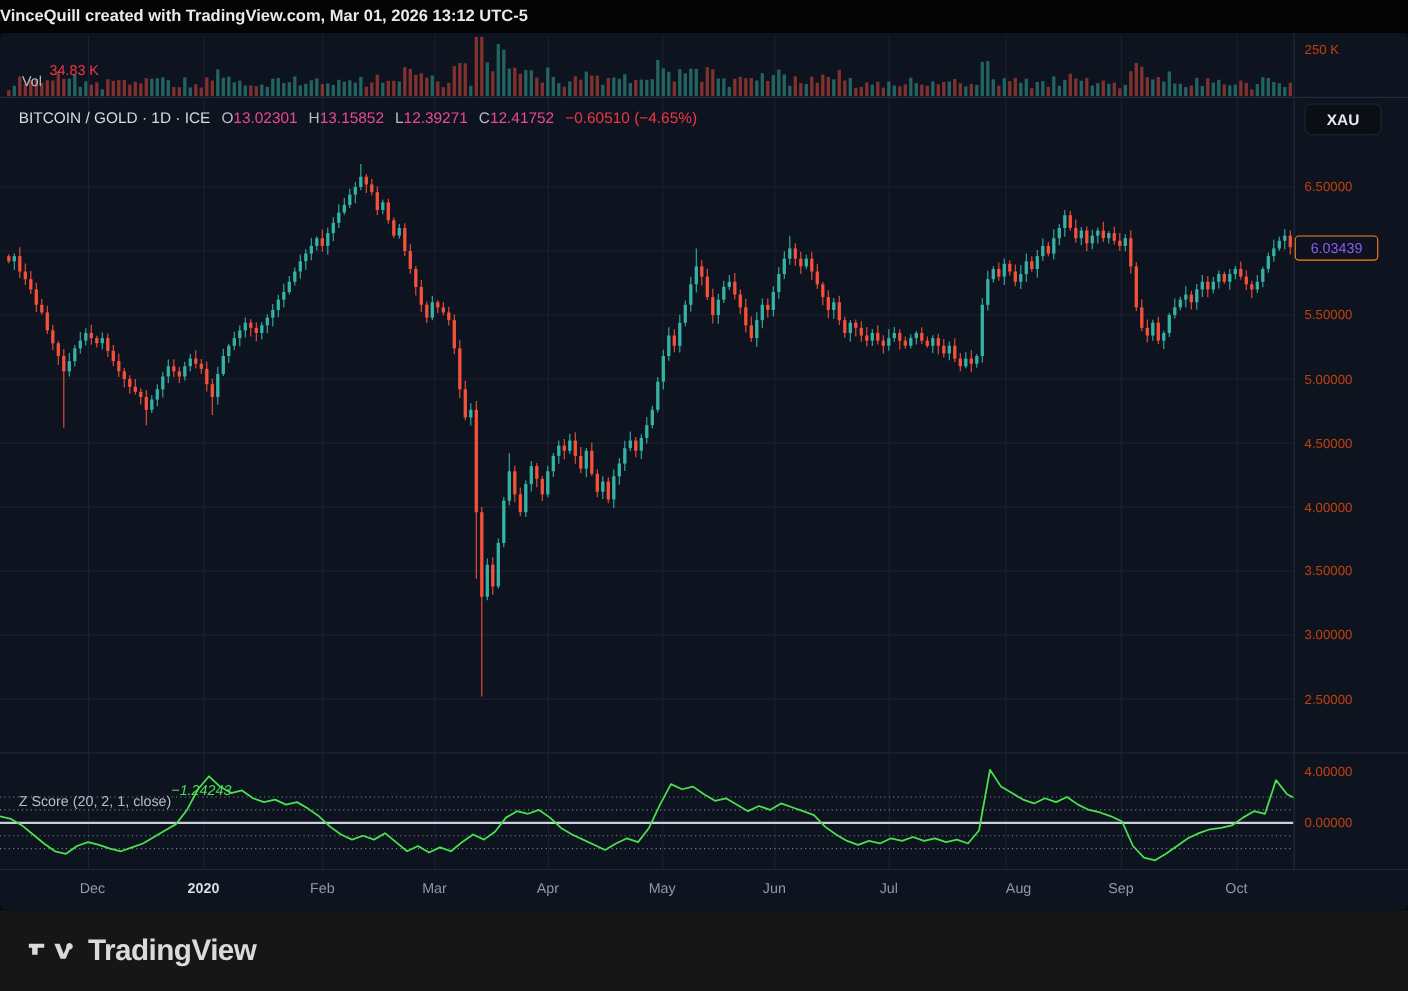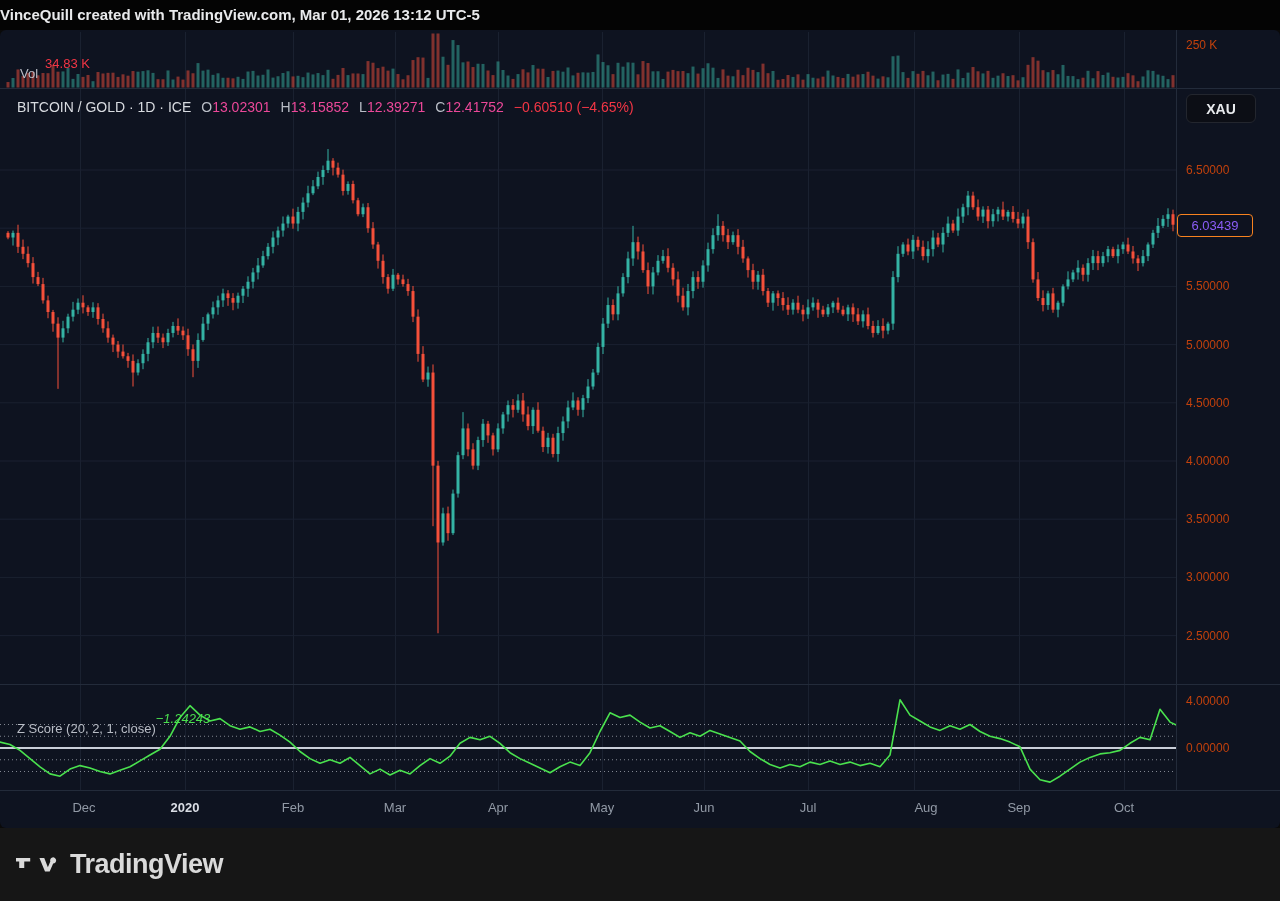--- a/index.html
+++ b/index.html
@@ -24,21 +24,21 @@
   .time-label.bold{font-weight:700;color:#d9dde4;}
   .scale-badge{position:absolute;left:1186px;top:64px;width:68px;height:27px;background:#0c0e15;
                border:1px solid #23262e;border-radius:6px;color:#e8eaed;font-size:14px;font-weight:600;
                display:flex;align-items:center;justify-content:center;z-index:6;}
   .price-badge{position:absolute;left:1177px;top:184px;width:74px;height:21px;border:1px solid #f7821f;
                border-radius:4px;color:#8b5cf6;font-size:13px;display:flex;align-items:center;
                justify-content:center;background:rgba(14,19,32,.85);z-index:6;}
   .time-axis{position:absolute;left:0;top:760px;width:1176px;height:38px;z-index:4;}
   .price-axis{position:absolute;left:1176px;top:0;width:104px;height:760px;z-index:3;}
   .footer{position:absolute;left:0;top:828px;width:1280px;height:73px;background:#161616;
-          display:flex;align-items:center;padding-left:16px;box-sizing:border-box;gap:12px;}
+          display:flex;align-items:center;padding-left:26px;box-sizing:border-box;gap:12px;}
   .brand-text{color:#dadada;font-size:27px;font-weight:700;letter-spacing:-0.5px;}
 </style>
 </head>
 <body>
 
 <div class="page">
 
   <div class="titlebar">
     <span>VinceQuill created with TradingView.com, Mar 01, 2026 13:12 UTC-5</span>
   </div>

